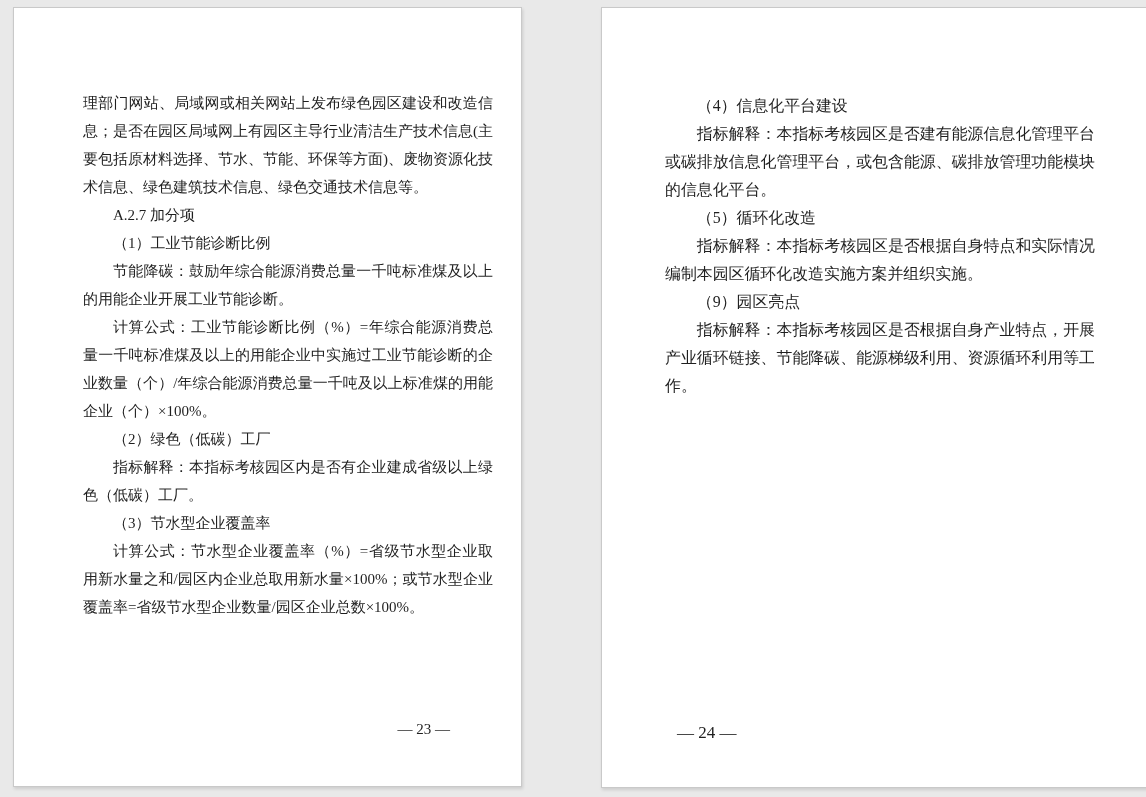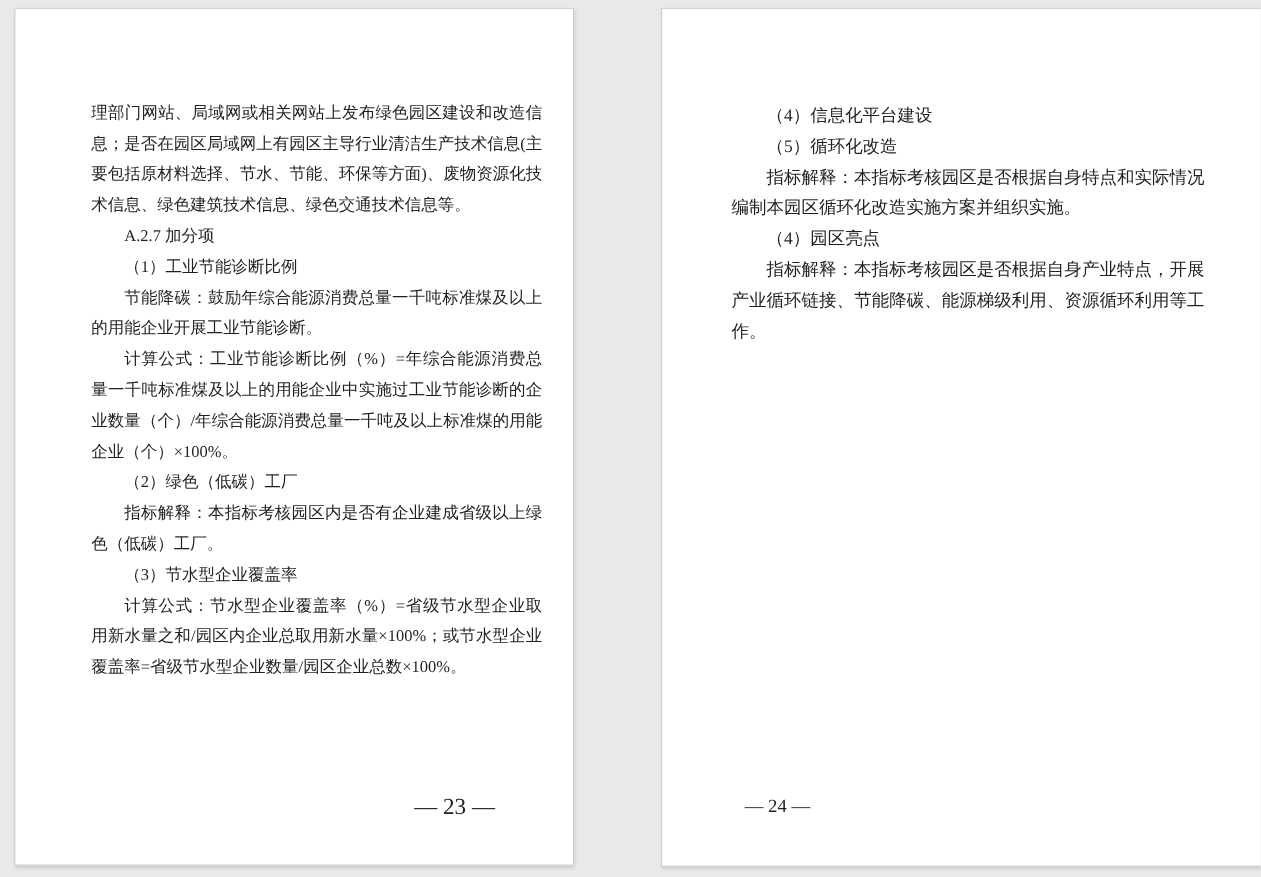--- a/index.html
+++ b/index.html
@@ -63,21 +63,21 @@
     text-indent: 0;
   }
   .page-footer {
     position: absolute;
     color: #1f1f1f;
     white-space: nowrap;
   }
   .page-left .page-footer {
     top: 713px;
     right: 71px;
-    font-size: 21px;
+    font-size: 15px;
   }
   .page-right .page-footer {
     top: 715px;
     left: 75px;
     font-size: 17px;
   }
 </style>
 </head>
 <body>
 
@@ -94,21 +94,22 @@
         <p class="para">指标解释：本指标考核园区内是否有企业建成省级以上绿色（低碳）工厂。</p>
         <p class="para">（3）节水型企业覆盖率</p>
         <p class="para">计算公式：节水型企业覆盖率（%）=省级节水型企业取用新水量之和/园区内企业总取用新水量×100%；或节水型企业覆盖率=省级节水型企业数量/园区企业总数×100%。</p>
       </div>
     <div class="page-footer">— 23 —</div>
   </div>
 
   <div class="page page-right">
     <div class="page-body">
         <p class="para">（4）信息化平台建设</p>
+        <p class="para">指标解释：本指标考核园区是否建有能源信息化管理平台或碳排放信息化管理平台，或包含能源、碳排放管理功能模块的信息化平台。</p>
         <p class="para">（5）循环化改造</p>
         <p class="para">指标解释：本指标考核园区是否根据自身特点和实际情况编制本园区循环化改造实施方案并组织实施。</p>
-        <p class="para">（4）园区亮点</p>
+        <p class="para">（9）园区亮点</p>
         <p class="para">指标解释：本指标考核园区是否根据自身产业特点，开展产业循环链接、节能降碳、能源梯级利用、资源循环利用等工作。</p>
       </div>
     <div class="page-footer">— 24 —</div>
   </div>
 
 </div>
 
 </body></html>

